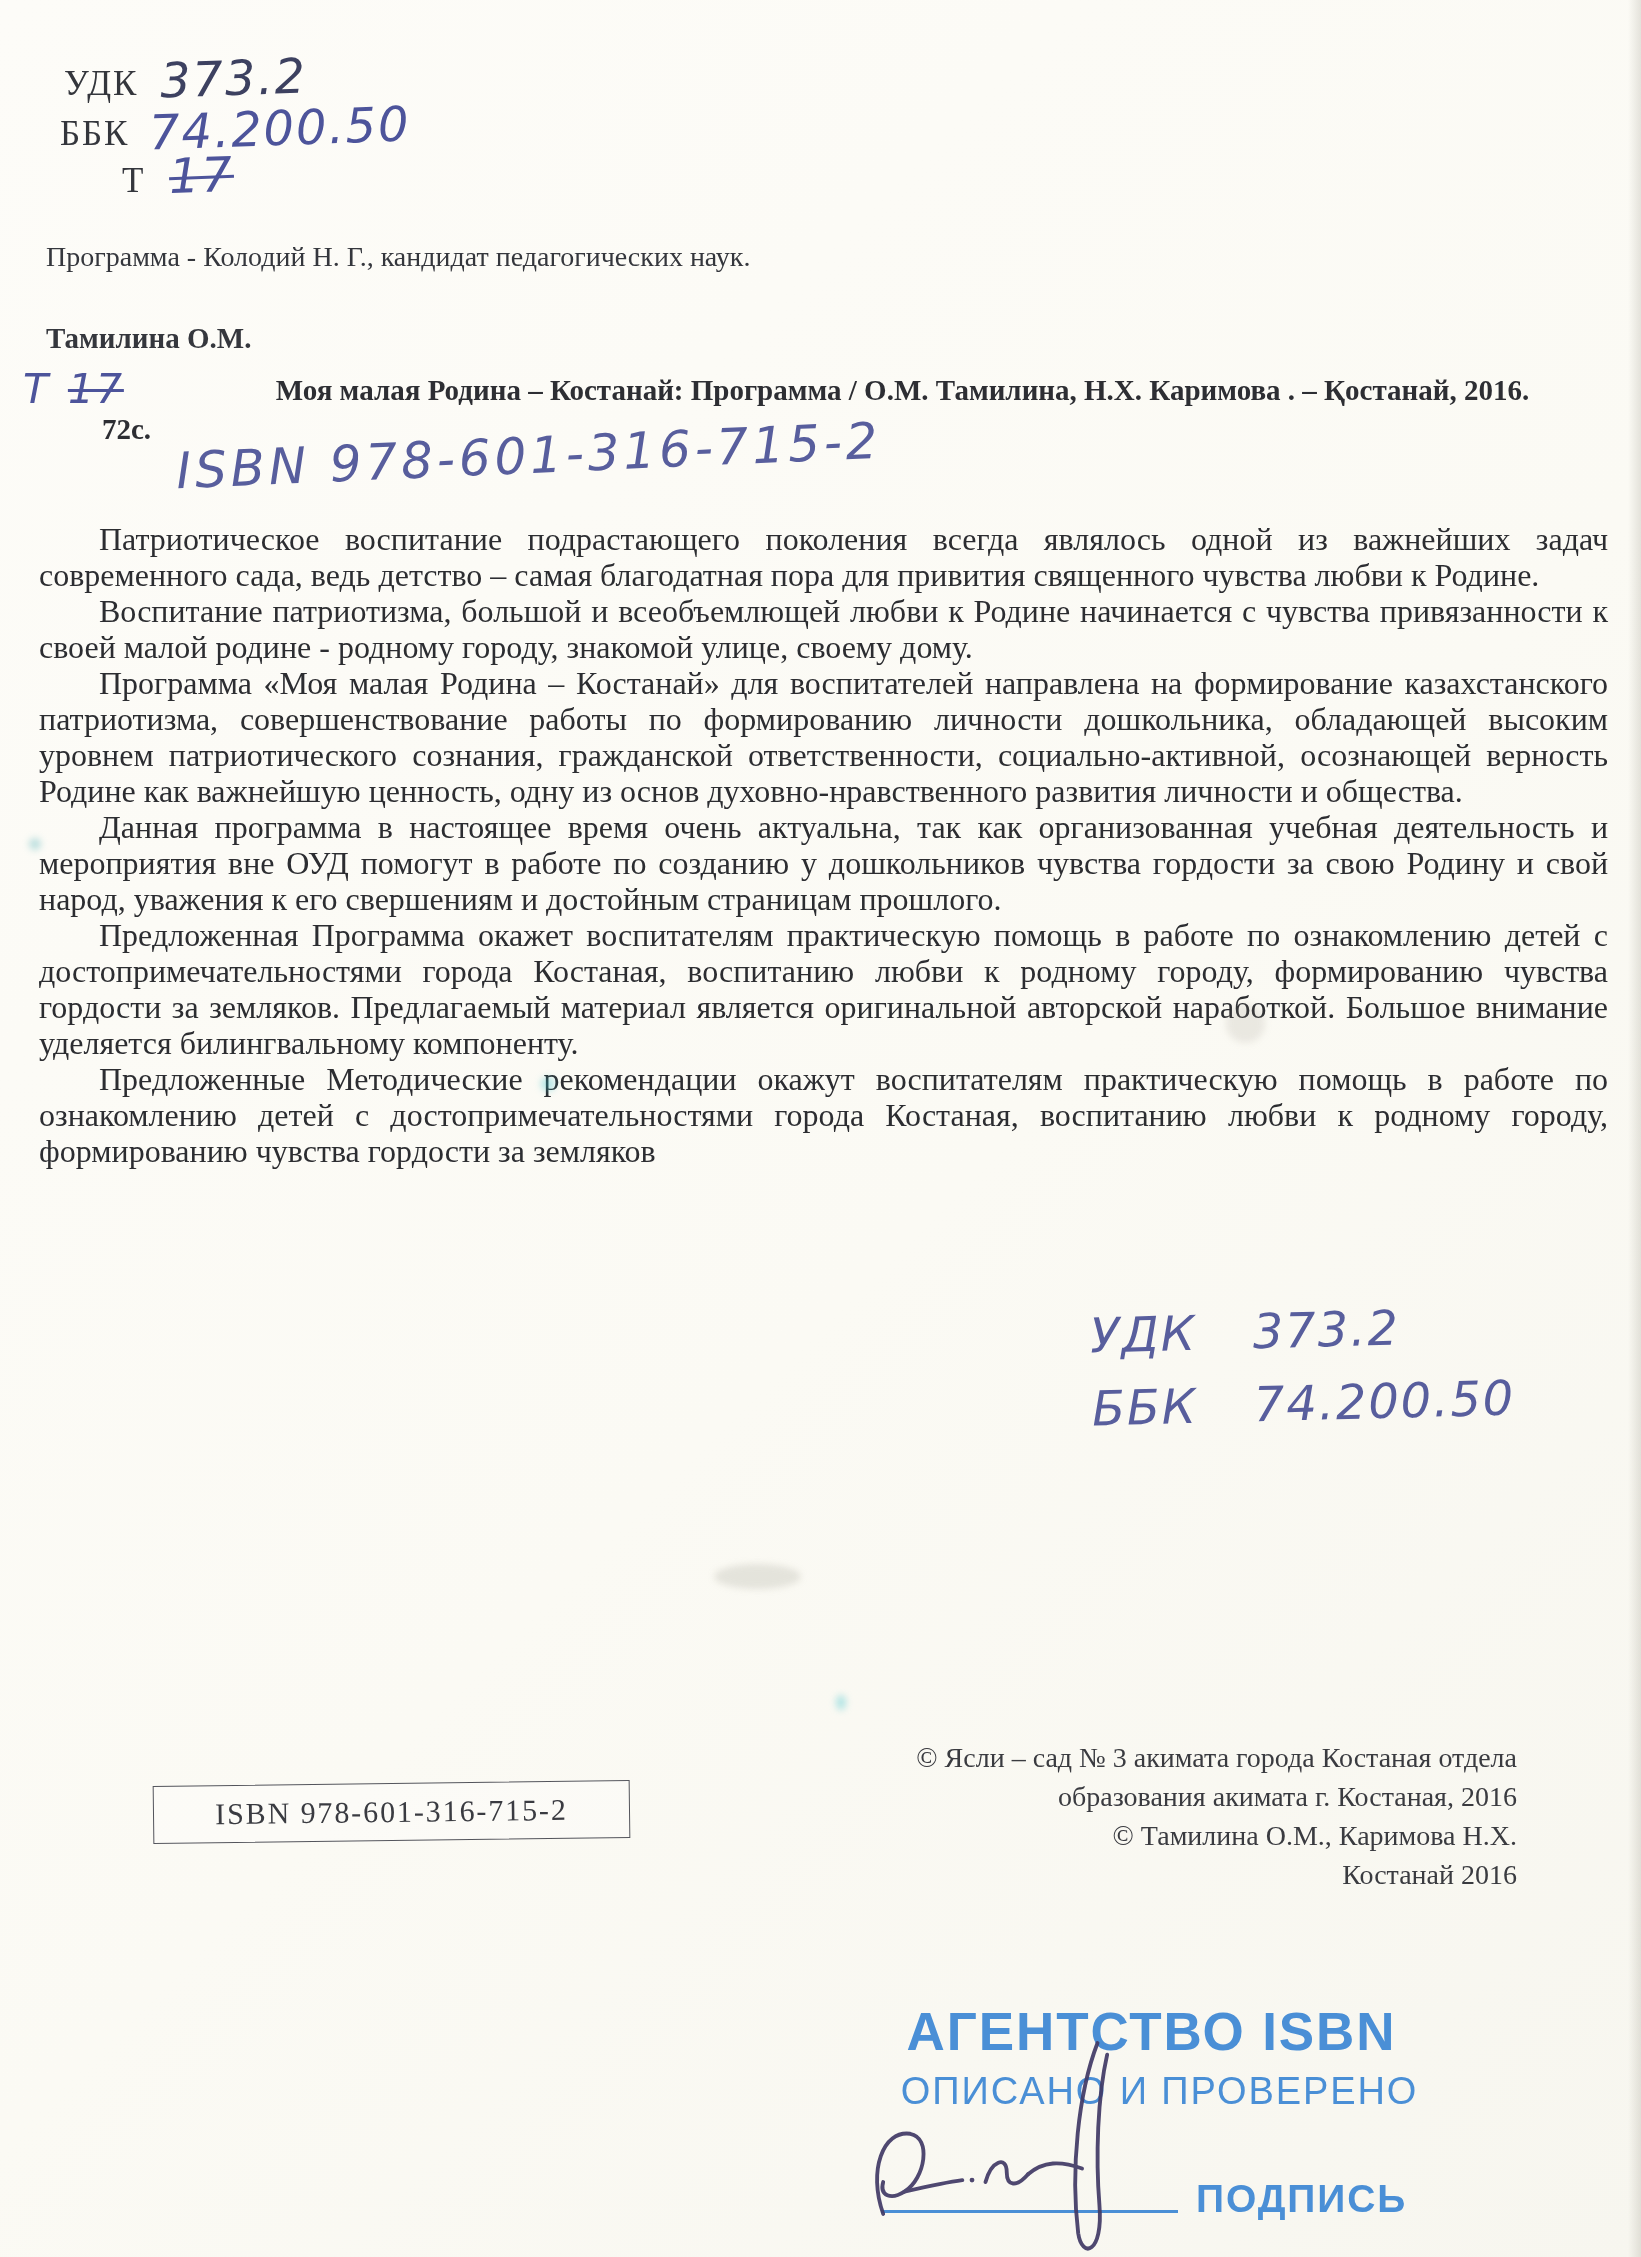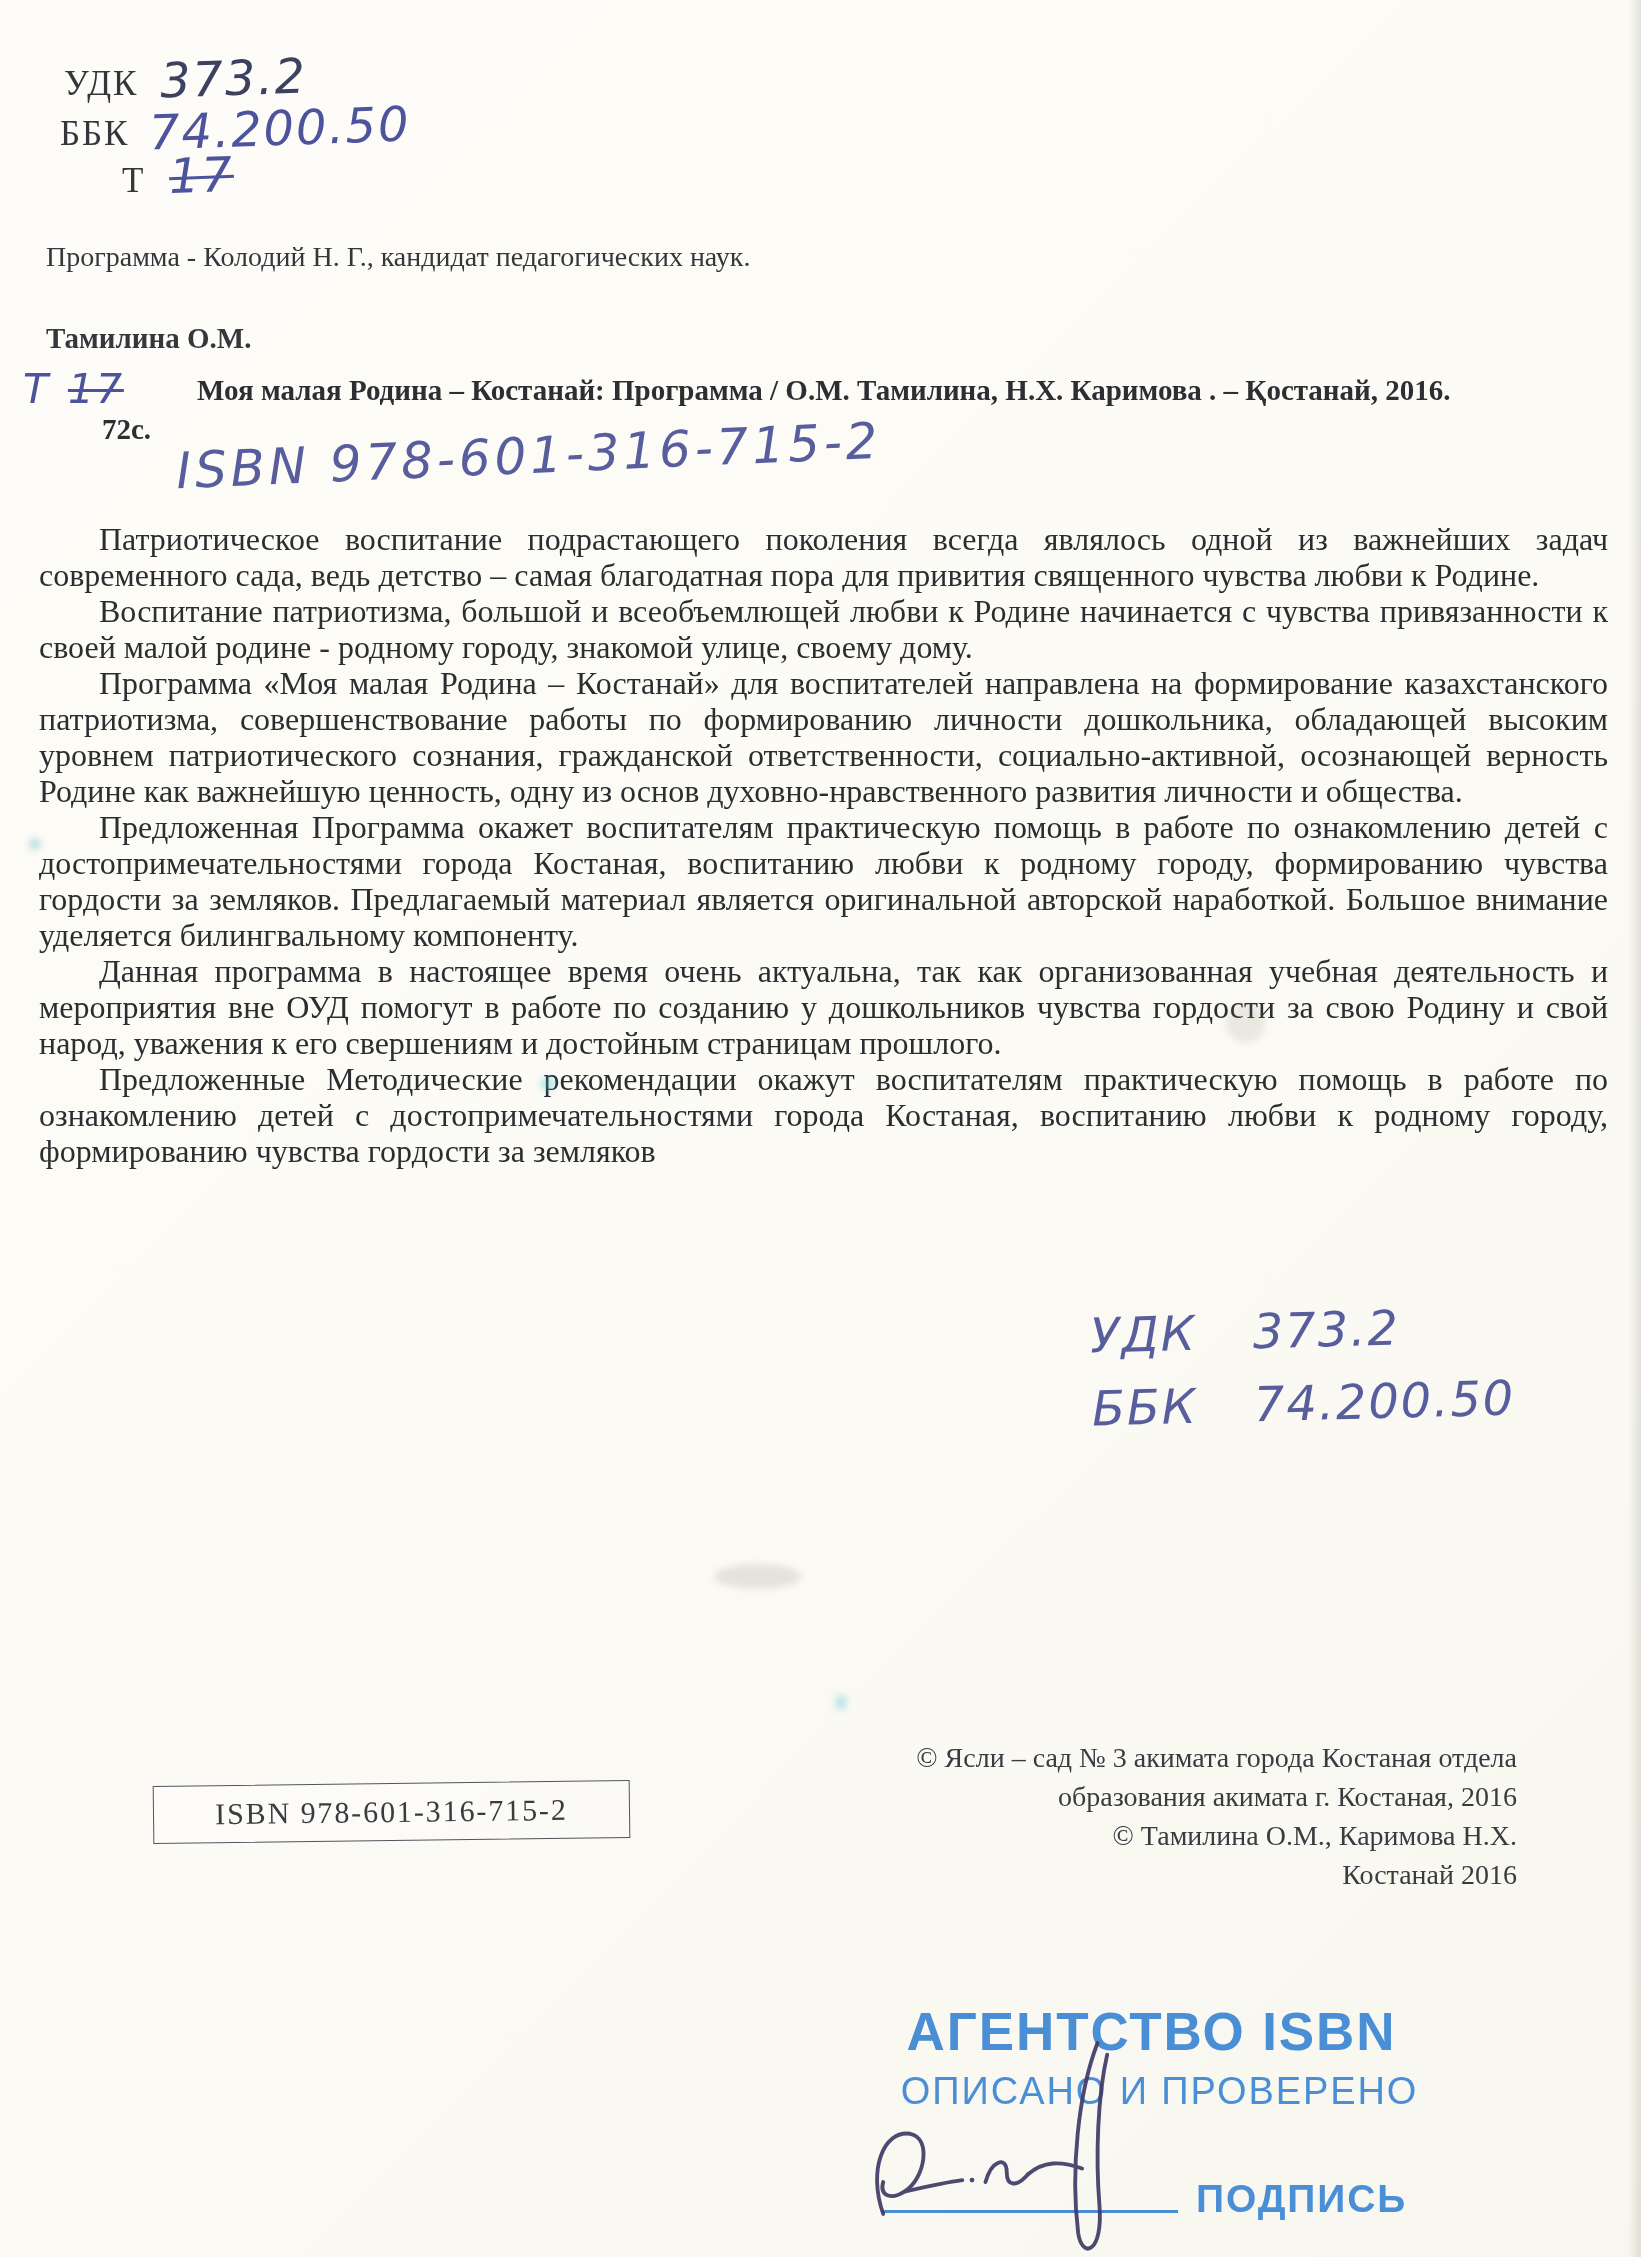--- a/index.html
+++ b/index.html
@@ -31,21 +31,21 @@
   .bodytext{
     left:39px;top:521px;width:1569px;
     font-size:32px;line-height:36px;
     text-align:justify;color:#2c2d31;
   }
   .bodytext p{margin:0;text-indent:60px;}
   .reviewer{left:46px;top:241px;font-size:28px;color:#35373d;}
   .author-head{left:46px;top:322px;font-size:29px;font-weight:bold;color:#35373d;}
   .entry-margin{left:23px;top:365px;font-size:41px;}
   .entry-text{left:102px;top:371px;width:1506px;font-weight:bold;font-size:29px;line-height:39px;color:#2d2e33;}
-  .entry-text .t-ind{display:block;text-indent:95px;}
+  .entry-text .t-ind{display:block;text-indent:95px;text-align:center;}
   .isbn-hand{left:176px;top:427px;font-size:50px;transform:rotate(-2.5deg);letter-spacing:3.9px;}
   
   .mid-hand{left:1091px;top:1294px;font-size:48px;line-height:73px;transform:rotate(-1.5deg);}
   .mid-hand .lbl{margin-right:39px;}
   
   .isbn-box{
     left:153px;top:1783px;width:475px;height:56px;
     border:1.9px solid #54555c;
     transform:rotate(-0.7deg);
     display:flex;align-items:center;justify-content:center;
@@ -98,22 +98,22 @@
     <span class="t-ind">Моя малая Родина – Костанай: Программа / О.М. Тамилина, Н.Х. Каримова . – Қостанай, 2016.</span>
     <span>72с.</span>
   </div>
 
   <div class="abs hand hand-blue2 isbn-hand">ISBN 978-601-316-715-2</div>
 
   <div class="abs bodytext">
     <p>Патриотическое воспитание подрастающего поколения всегда являлось одной из важнейших задач современного сада, ведь детство – самая благодатная пора для привития священного чувства любви к Родине.</p>
     <p>Воспитание патриотизма,  большой и всеобъемлющей любви к Родине начинается с чувства привязанности  к своей малой родине - родному городу, знакомой улице, своему дому.</p>
     <p>Программа «Моя малая Родина – Костанай» для воспитателей направлена на формирование казахстанского патриотизма, совершенствование работы по формированию личности дошкольника, обладающей высоким уровнем патриотического сознания, гражданской ответственности, социально-активной, осознающей верность Родине как важнейшую ценность, одну из основ духовно-нравственного развития личности и общества.</p>
+    <p>Данная программа в настоящее время очень актуальна, так как организованная учебная деятельность и мероприятия вне ОУД  помогут в работе  по созданию у дошкольников  чувства гордости за свою Родину и свой народ, уважения к его свершениям и достойным страницам прошлого.</p>
     <p>Предложенная Программа окажет воспитателям практическую помощь в работе по ознакомлению детей с достопримечательностями города Костаная,  воспитанию любви к родному городу, формированию чувства гордости за земляков. Предлагаемый материал является оригинальной авторской наработкой. Большое внимание уделяется билингвальному компоненту.</p>
-    <p>Данная программа в настоящее время очень актуальна, так как организованная учебная деятельность и мероприятия вне ОУД  помогут в работе  по созданию у дошкольников  чувства гордости за свою Родину и свой народ, уважения к его свершениям и достойным страницам прошлого.</p>
     <p>Предложенные Методические рекомендации  окажут воспитателям практическую помощь в работе по ознакомлению детей с достопримечательностями города Костаная,   воспитанию любви к родному городу, формированию чувства гордости за земляков</p>
   </div>
 
   <div class="abs mid-hand hand hand-blue2">
     <div>
       <span class="lbl">УДК</span>
       <span>373.2</span>
     </div>
     <div>
       <span class="lbl">ББК</span>

